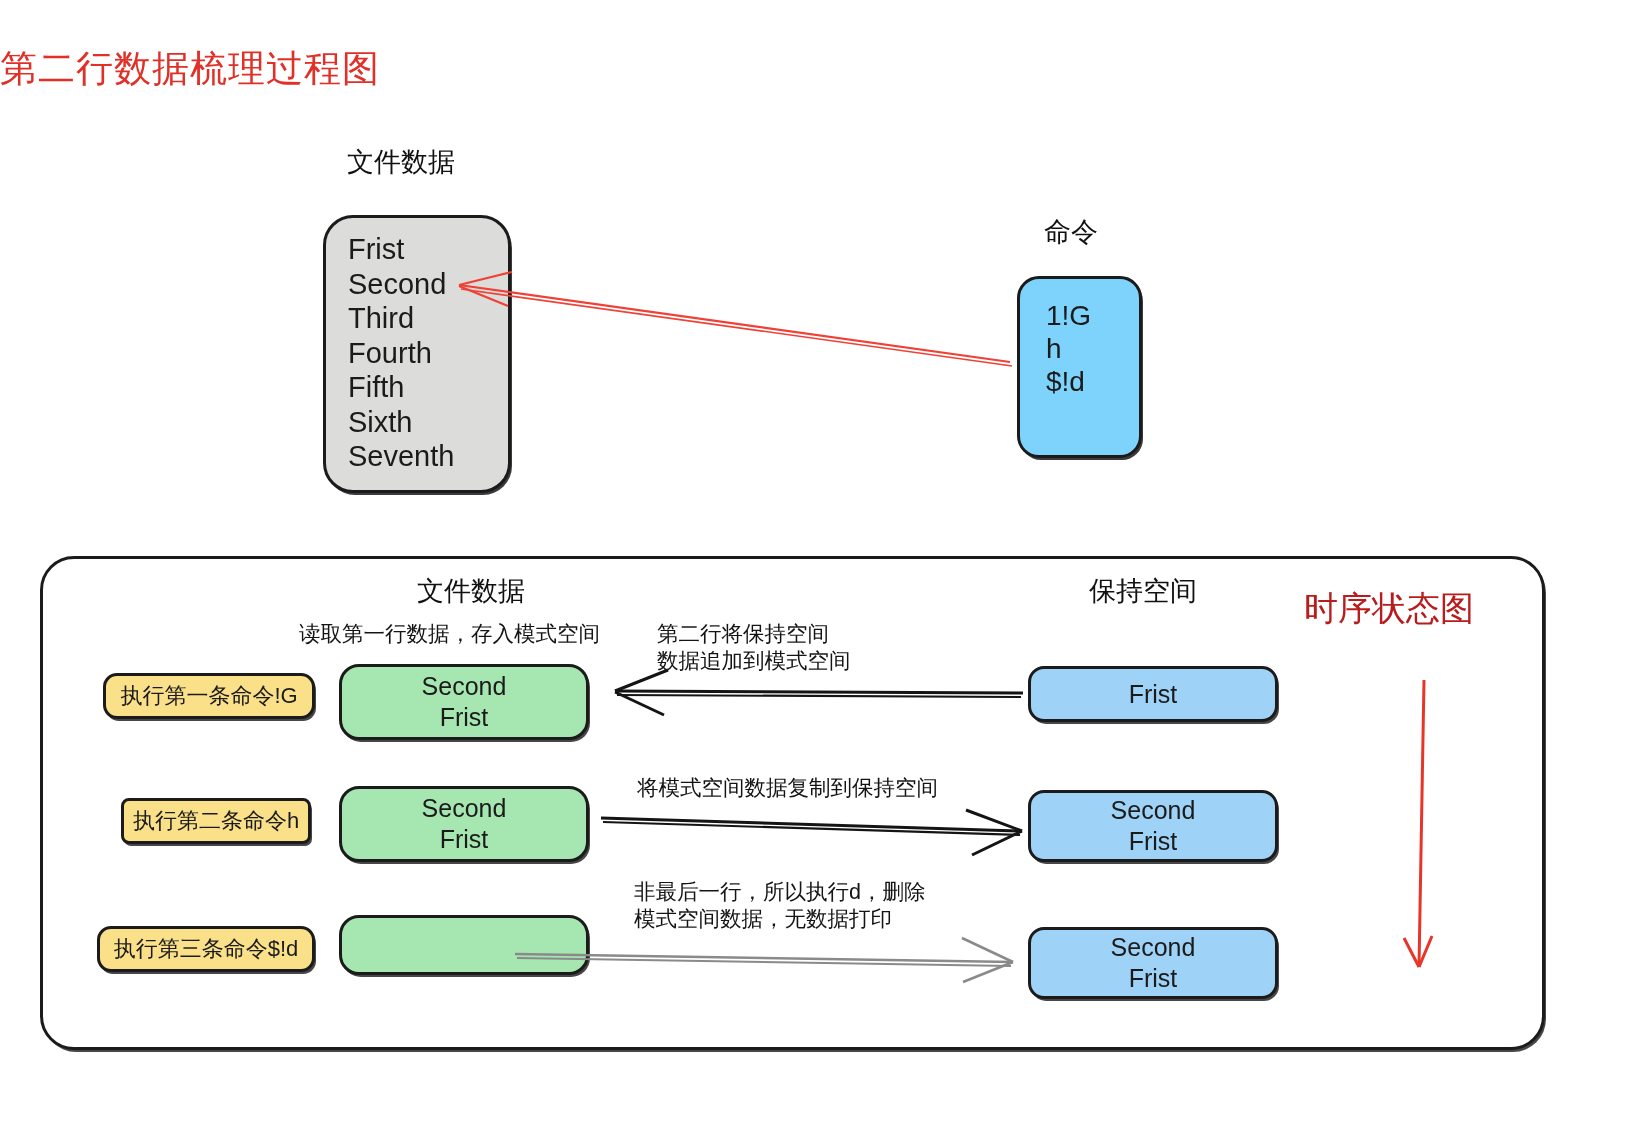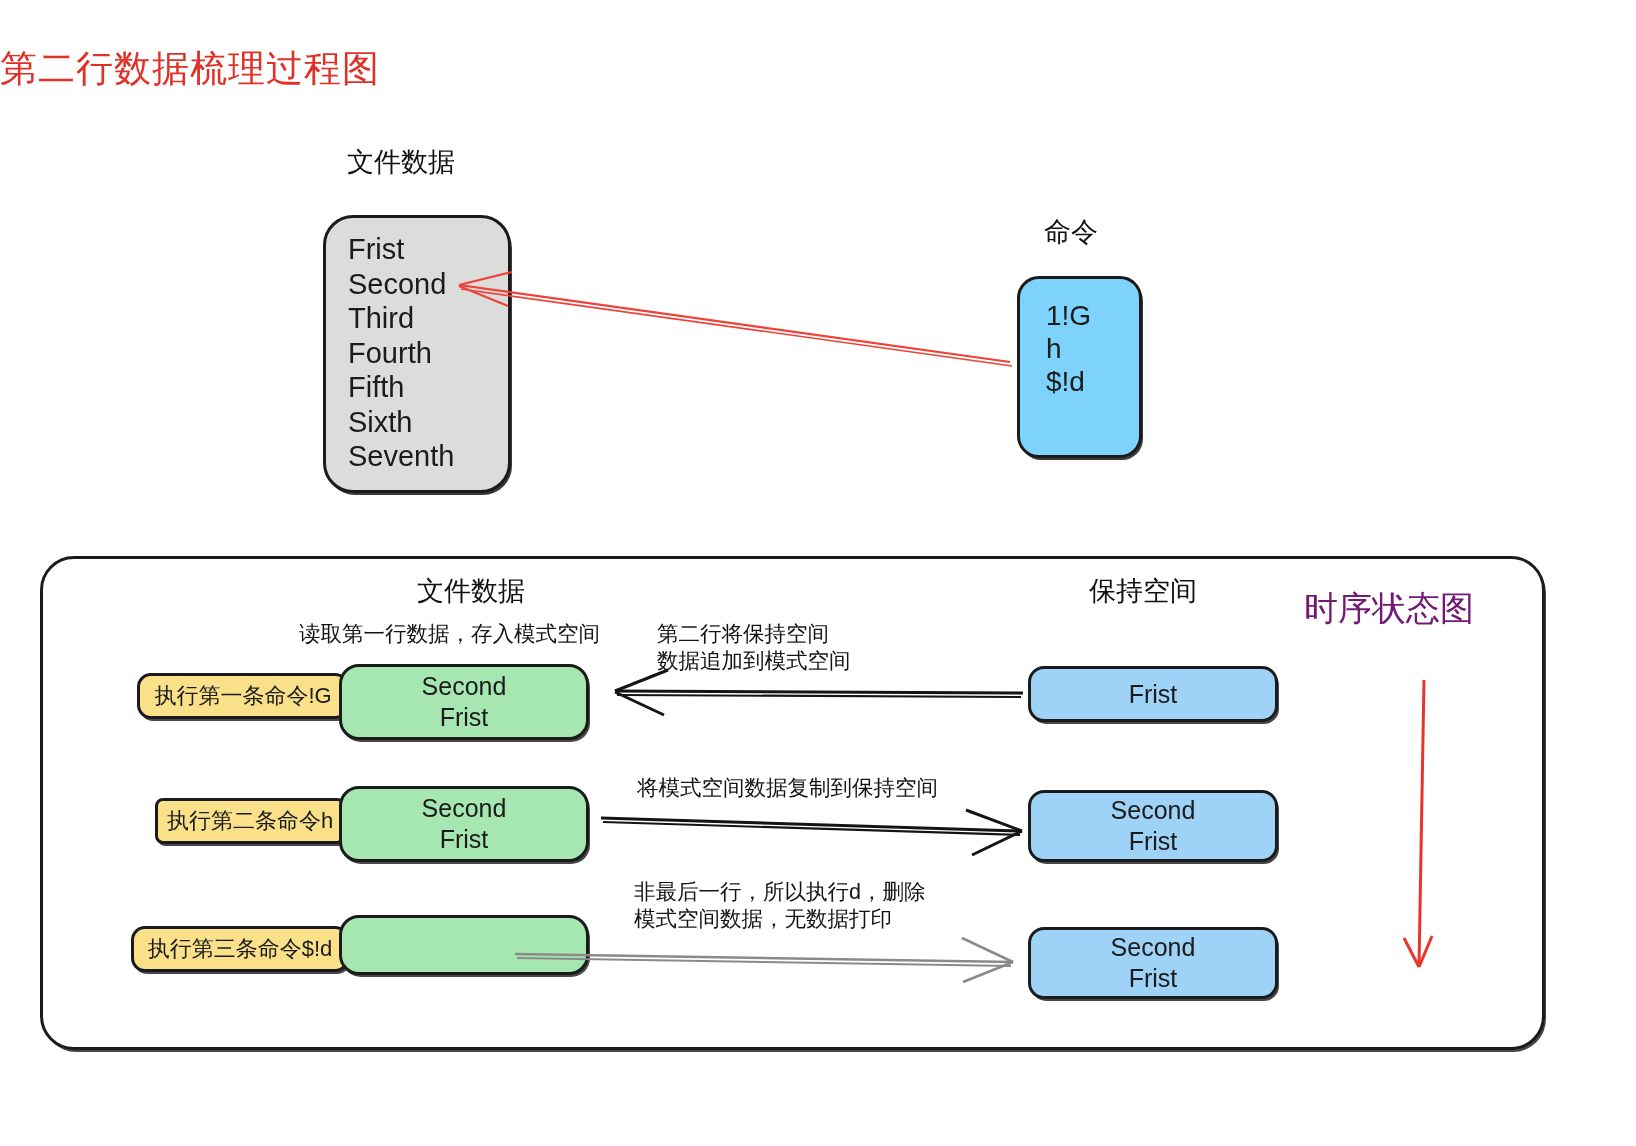--- a/index.html
+++ b/index.html
@@ -95,39 +95,38 @@
   }
 
   
   .col-head {
     font-size: 27px;
     color: #111;
     white-space: nowrap;
   }
   .red-head {
     font-size: 34px;
-    color: #701a75;
+    color: #b91c1c;
     white-space: nowrap;
   }
 
   
   .step-label {
     background: #fbe08a;
     border: 3px solid #1b1b1b;
     border-radius: 14px;
     box-sizing: border-box;
     font-size: 22px;
     color: #1b1b1b;
     display: flex;
     align-items: center;
     justify-content: center;
     height: 46px;
     box-shadow: 2px 3px 0 -1px rgba(25,25,25,0.8);
     white-space: nowrap;
-    margin-left: 34px;
   }
 
   
   .pat-box {
     background: #a6e6b0;
     border: 3px solid #1b1b1b;
     border-radius: 20px;
     box-sizing: border-box;
     width: 250px;
     height: 76px;

